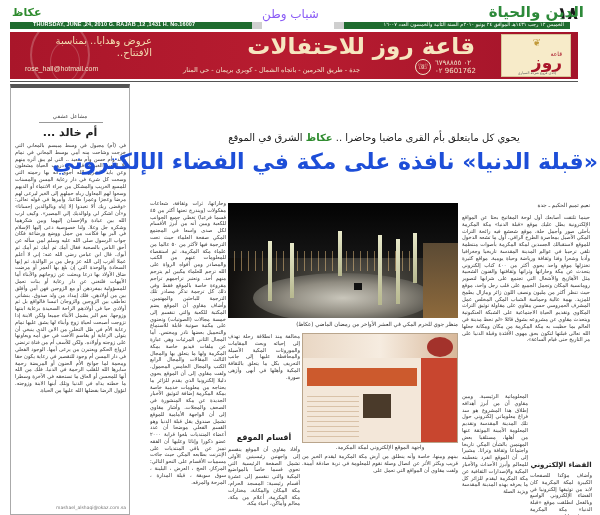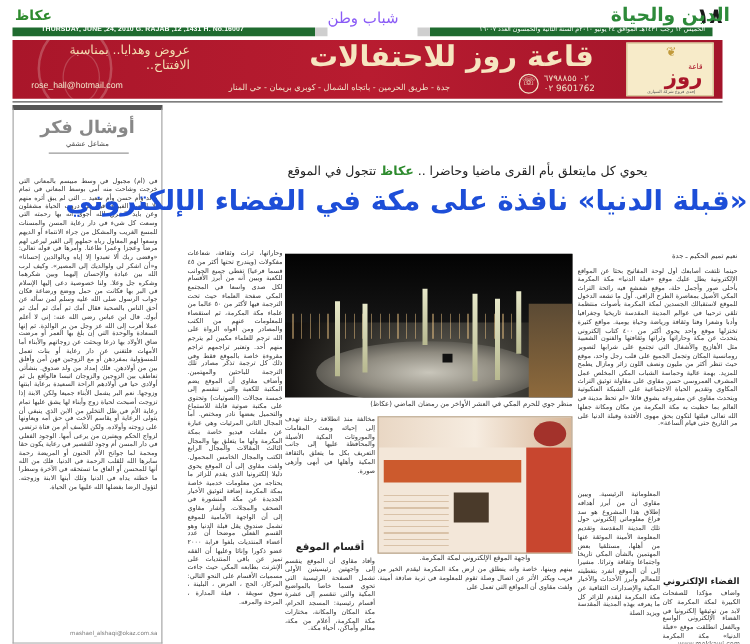--- a/index.html
+++ b/index.html
@@ -138,31 +138,31 @@
   <div class="ad-logo">
     <div class="crest">❦</div>
     <div class="qaa">قاعة</div>
     <div class="rose">روز</div>
     <div class="tag">إحدى فروع شركة السيارى</div>
   </div>
 </div>
 <div class="rule"></div>
 
 <div class="opinion">
-  <div class="op-title">أوشال فكر</div>
   <div class="op-sub">مشاعل عشقي</div>
   <div class="op-line"></div>
+  <div class="op-headline">أم خالد ...</div>
   <div class="op-body">في (أم) مجبول في وسط مبيسم بالمعاني التي خرجت وشاحت منه أمي بوسط المعاني في تمام خالد وأم حسن وأم سعيد .. التي لم يبق أثره منهم إلا الكعبة الغبراء. قيم في دروب الحياة مشغلون وعن بايد الشرق الله أجوى أنه بها رحمته التي وسعت كل شيء في دار رعاية المسن والمسنات للمسع الغريب والمشكل من جراء الانتماء أو الديهم وسعوا لهم المعاول رباه حملهم إلى الغير ليرعى لهم مرضا وعجزا وعمرا طاعنا. وأمرها في قوله تعالى: «وقضى ربك ألا تعبدوا إلا إياه وبالوالدين إحسانا» و«أن اشكر لي ولوالديك إلي المصير». وكيف لرب الله بين عبادة والإحسان إليهما وبين شكرهما وشكره جل وعلا. ولنا خصوصية دعى إليها الإسلام في البر بها فكانت من حمل ووضع ورضاعة فكان جواب الرسول صلى الله عليه وسلم لمن سأله عن أحق الناس بالصحبة فقال أمك ثم أمك ثم أمك ثم أبوك. قال ابن عباس رضي الله عنه: إني لا أعلم عملا أقرب إلى الله عز وجل من بر الوالدة. ثم إنها السعادة والوحدة التي إن بلغ بها العمر أو مرضت ضاق الأولاد بها ذرعا وبحثت عن زوجاتهم والأبناء أما الأمهات فلتغني عن دار رعاية أو بنات تعمل للمسؤولية بمفردهن أو مع الزوجين فهن أمن وأفلق بين من أولادهن. فلك إمداد من ولد صدوق. بنشأتي تعاطف بين الزوجين والزوجان اتبسا فالواقع بل ثم أولادي حيا في أولادهم الراحة السعيدة برعاية ابنتها وزوجها. نعم البر يشمل الأبناء جميعا ولكن الابنة إذا تزوجت أصبحت لحياة زوج وأبناء لها يشق عليها تمام رعاية الأم في ظل التخلي من الابن الذي ينبغي أن يتولى الرعاية أو يقاسم الأخت في حق أمه ويعاونها على زوجته وأولاده. ولكن للأسف أم من فتاة ترتضي لزواج الحكم ويعتبرن من يرعى أمها. الوجود الفعلي في دار المسن أم وجود للتقصير في رعاية يكون حقا ومحمة لما جوانح الأم الحنون أو المريضة رحمة سابرها الله للقلب الرحمة في الدنيا. فلك من الله أنها للمحسن أو العاق ما تستحقه في الآخرة وسطرا ما خطته يداه في الدنيا وتلك أبنها الابنة وزوجته. لتؤول الرضا بفضلها الله عليها من الحياة.</div>
   <div class="op-sig">mashael_alshaqi@okaz.com.sa</div>
 </div>
 
 <div class="kicker">
   <span>يحوي كل مايتعلق بأم القرى ماضيا وحاضرا ..</span>
   <span class="okaz">عكاظ</span>
-  <span>تتجول في الموقع</span>
+  <span>الشرق في الموقع</span>
 </div>
 <div class="headline">«قبلة الدنيا» نافذة على مكة في الفضاء الإلكتروني</div>
 
 <div class="col-byline">نعيم تميم الحكيم ـ جدة</div>
 <div class="col col1">حينما تلتفت أصابعك أول لوحة المفاتيح بحثا عن المواقع الإلكترونية يطل عليك موقع «قبلة الدنيا» مكة المكرمة بأحلى صور وأجمل حلة، موقع شعشع فيه رائحة التراث المكي الأصيل بمعاصرة الطرح الراقي. أول ما تشعه الدخول للموقع لاستقبالك الجسدين لمكة المكرمة بأصوات منتظمة تلقي ترحيبا في عوالم المدينة المقدسة تاريخيا وجغرافيا وأدبا وشعرا وفنا وثقافة ورياضة وحياة يومية. مواقع كثيرة تختزلها موقع واحد يحوي أكثر من ٤٠٠ كتاب إلكتروني يتحدث عن مكة وحاراتها وثراتها وثقافتها والفنون الشعبية مثل الأهازيج والأشغال التي تجتمع على شرابها لتصوير رومانسية المكان وتجمل الجميع على قلب رجل واحد، موقع حيث تنظر أكثر من مليون ونصف اللون زائر ومازال يطمح للمزيد. بهمة عالية وحماسة الشباب المكي المخلص عمل المشرف العمروسي حسن مقاوي على مقاولة توثيق التراث المكاوي وتقديم الحياة الاجتماعية على الشبكة العنكبوتية ويتحدث مقاوي عن مشروعه بشوق قائلا «لم تحظ مدينة في العالم بما حظيت به مكة المكرمة من مكان ومكانة جعلها الله تعالى قبلتها لتكون بحق مهوى الأفئدة وقبلة الدنيا على مر التاريخ حتى قيام الساعة».</div>
 <div class="col col2">وحاراتها، ثرات وثقافة، شعاعات مفكولات (ويندرج تحتها أكثر من ٤٥ قسما فرعيا) تغطي جميع الجوانب للكعبة ويبين أنه من أبرز الأقسام لكل صدى واسعا في المجتمع المكي صفحة العلماء حيث تحت الترجمة فيها لأكثر من ٥٠ عالما من علماء مكة المكرمة، ثم استقصاء للمعلومات عنهم من الكتب والمصادر ومن أفواه الرواة على الله ترجم للعلماء مكيين لم يترجم منهم أحد. وتعتبر تراجمهم تراجم مقروءة خاصة بالموقع فقط وفي ذلك كل ترجمة تذكر مصادر تلك الترجمة للباحثين والمهتمين. وأضاف مقاوي أن الموقع يضم المكتبة للكعبة والتي تنقسم إلى خمسة مجالات (الصوتيات) وتحتوي على مكتبة صوتية قابلة للاستماع والتحميل بعضها نادر ومختص. أما المجال الثاني المرئيات وهي عبارة عن ملفات فيديو خاصة بمكة المكرمة ولها ما يتعلق بها والمجال الثالث المقالات والمجال الرابع الكتب والمجال الخامس المحمول. ولفت مقاوي إلى أن الموقع يحوي دليلا إلكترونيا الذي يقدم للزائر ما يحتاجه من معلومات خدمية خاصة بمكة المكرمة إضافة لتوثيق الأخبار الجديدة عن مكة المنشورة في الصحف والمجلات. وأشار مقاوي إلى أن الواجهة الأمامية للموقع تشمل صندوق يقل قبلة الدنيا وهو القسم الفعلي موضحا أن عدد أعضاء المنتديات بلغوا قرابة ٢٠٠٠ عضو ذكورا وإناثا وعليها أن الفقه تميز عن باقي المنتديات على الإنترنت بطابعه المكي حيث جاءت مسميات الأقسام على النحو التالي: المركاز، الحج ، العرض ، البلينة ، سوق سويقة ، قيلة المدارة ، المرحة والمرقه.</div>
 
 <div class="photo">
   <div class="sky"></div>
   <div class="lights"></div>

